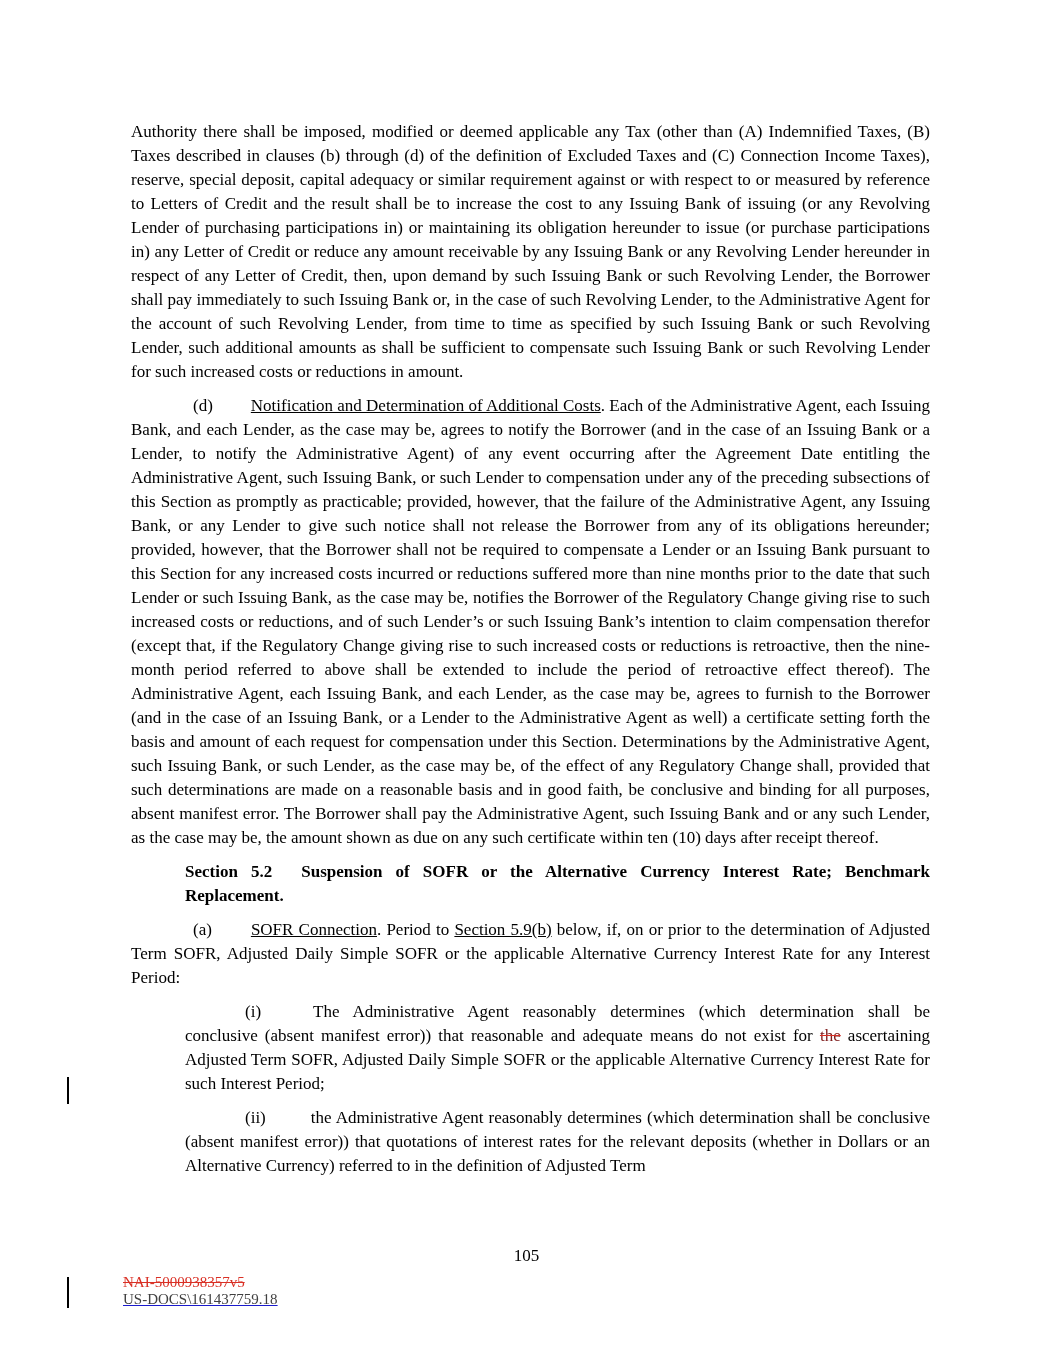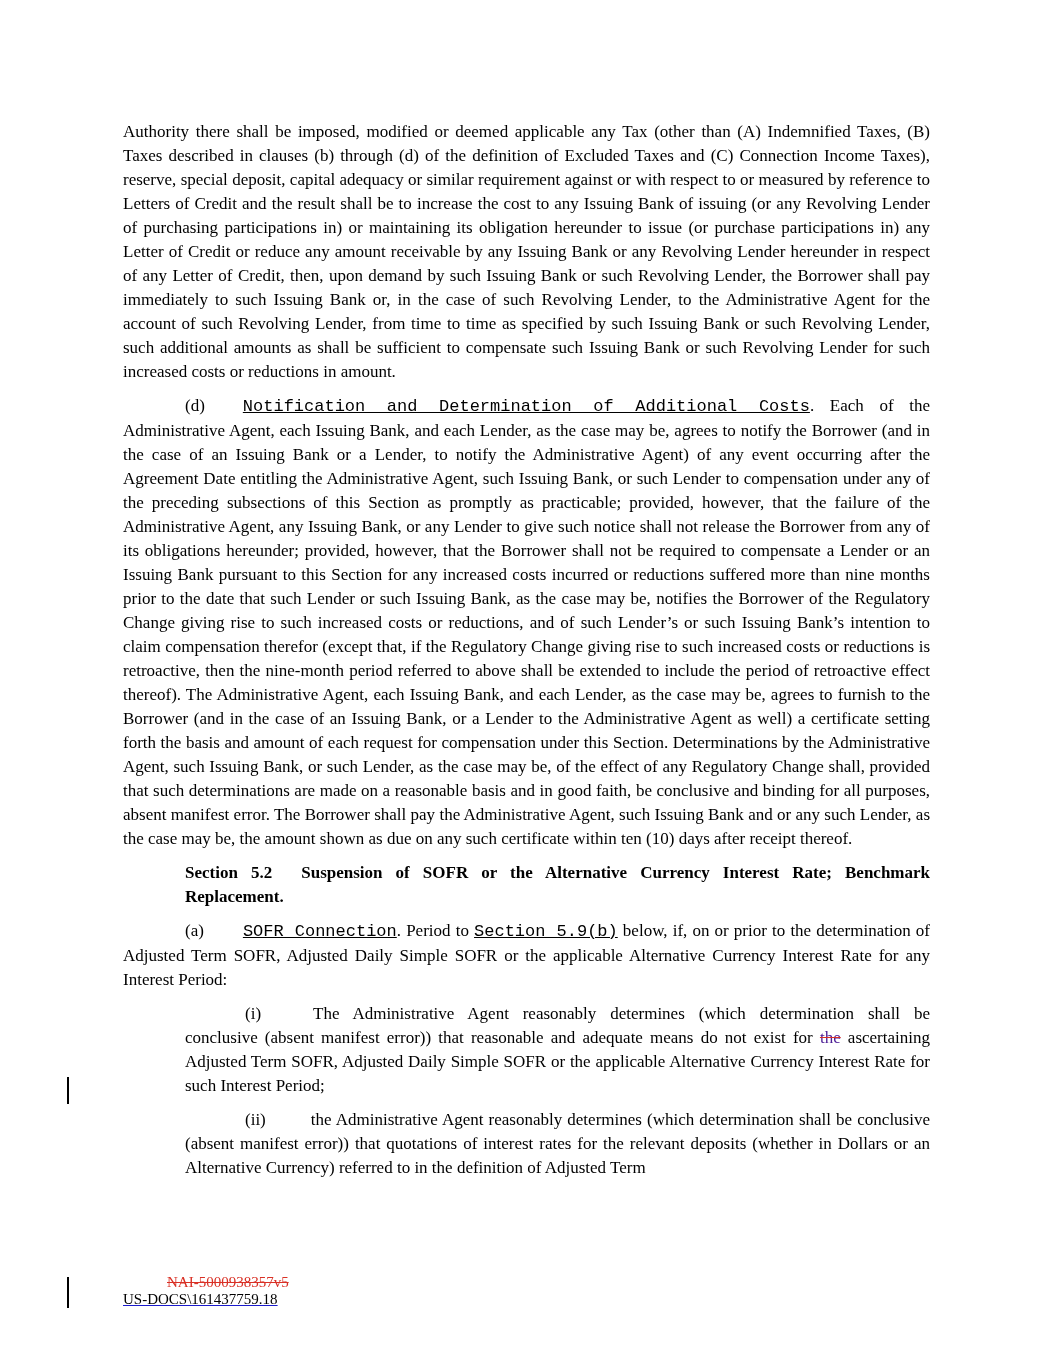--- a/index.html
+++ b/index.html
@@ -12,21 +12,21 @@
     color:#000000;
     overflow:hidden;
   }
   .content{
     position:absolute;
     left:123px;
     top:120px;
     width:807px;
   }
   .para{
-    margin:0 0 10px 0;
+    margin:0 0 10px 8px;
     font-size:17px;
     line-height:24px;
     text-align:justify;
   }
   .indent-first{ text-indent:62px; }
   .sub-clause{
     margin-left:62px;
     text-indent:60px;
   }
   .section-heading{
@@ -35,23 +35,23 @@
     line-height:24px;
     font-weight:bold;
     text-align:justify;
   }
   .tab{ display:inline-block; }
   .tab-d{ width:38px; }
   .tab-a{ width:39px; }
   .tab-h{ width:29px; }
   .tab-i{ width:52px; }
   .tab-ii{ width:45px; }
-  .u{ text-decoration:underline;font-family:Liberation Mono, monospace; }
+  .u{ text-decoration:underline; }
   .redline-del{
-    color:#4c1d95;
+    color:#7f1d1d;
     text-decoration:line-through;
     text-decoration-color:#d93025;
   }
   .page-number{
     position:absolute;
     left:123px;
     top:1246px;
     width:807px;
     text-align:center;
     font-size:17px;
@@ -61,24 +61,23 @@
     position:absolute;
     left:123px;
     top:1274px;
     font-size:15px;
     line-height:17px;
   }
   .doc-id-deleted{
     color:#d93025;
     text-decoration:line-through;
     text-decoration-color:#d93025;
-    margin-left:44px;
   }
   .doc-id-current{
-    color:#000000;
+    color:#404040;
     text-decoration:underline;
     text-decoration-color:#1a1acd;
   }
   .change-bar{
     position:absolute;
     left:67px;
     width:2px;
     background:#000000;
   }
   .change-bar-1{ top:1077px; height:27px; }
@@ -101,19 +100,20 @@
     <div class="section-heading"><span>Section 5.2</span><span class="tab tab-h"></span><span>Suspension of SOFR or the Alternative Currency Interest Rate; Benchmark Replacement.</span></div>
 
     <p class="para indent-first"><span>(a)</span><span class="tab tab-a"></span><span class="u">SOFR Connection</span><span>.  Period to </span><span class="u">Section 5.9(b)</span><span> below, if, on or prior to the determination of Adjusted Term SOFR, Adjusted Daily Simple SOFR or the applicable Alternative Currency Interest Rate for any Interest Period:</span></p>
 
     <p class="para sub-clause"><span>(i)</span><span class="tab tab-i"></span><span>The Administrative Agent reasonably determines (which determination shall be conclusive (absent manifest error)) that reasonable and adequate means do not exist for </span><span class="redline-del">the</span><span> ascertaining Adjusted Term SOFR, Adjusted Daily Simple SOFR or the applicable Alternative Currency Interest Rate for such Interest Period;</span></p>
 
     <p class="para sub-clause"><span>(ii)</span><span class="tab tab-ii"></span><span>the Administrative Agent reasonably determines (which determination shall be conclusive (absent manifest error)) that quotations of interest rates for the relevant deposits (whether in Dollars or an Alternative Currency) referred to in the definition of Adjusted Term</span></p>
 
   </div>
 
+  <div class="page-number">105</div>
 
   <div class="doc-footer">
     <div class="doc-id-deleted">NAI-5000938357v5</div>
     <div class="doc-id-current">US-DOCS\161437759.18</div>
   </div>
 
 </div>
 
 </body></html>

